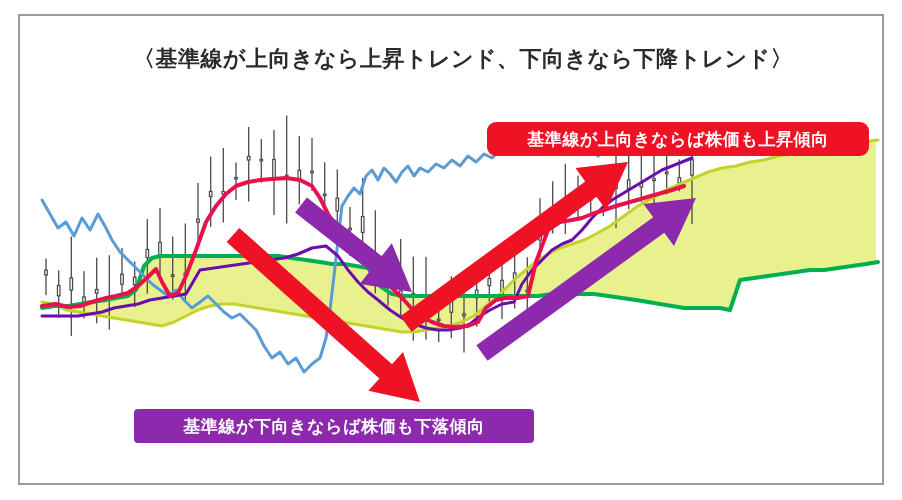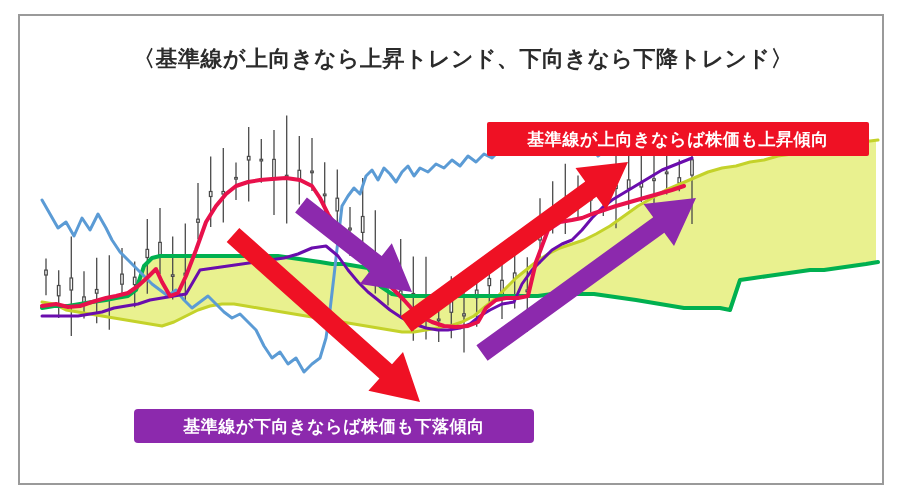--- a/index.html
+++ b/index.html
@@ -74,21 +74,21 @@
     align-items: center;
     justify-content: center;
     white-space: nowrap;
   }
   #callout-up {
     left: 487px;
     top: 122px;
     width: 382px;
     height: 34px;
     background: #ef1124;
-    border-radius: 2px;
+    border-radius: 9px;
   }
   #callout-down {
     left: 134px;
     top: 409px;
     width: 400px;
     height: 34px;
     background: #8c29ad;
     border-radius: 4px;
   }
 </style>

